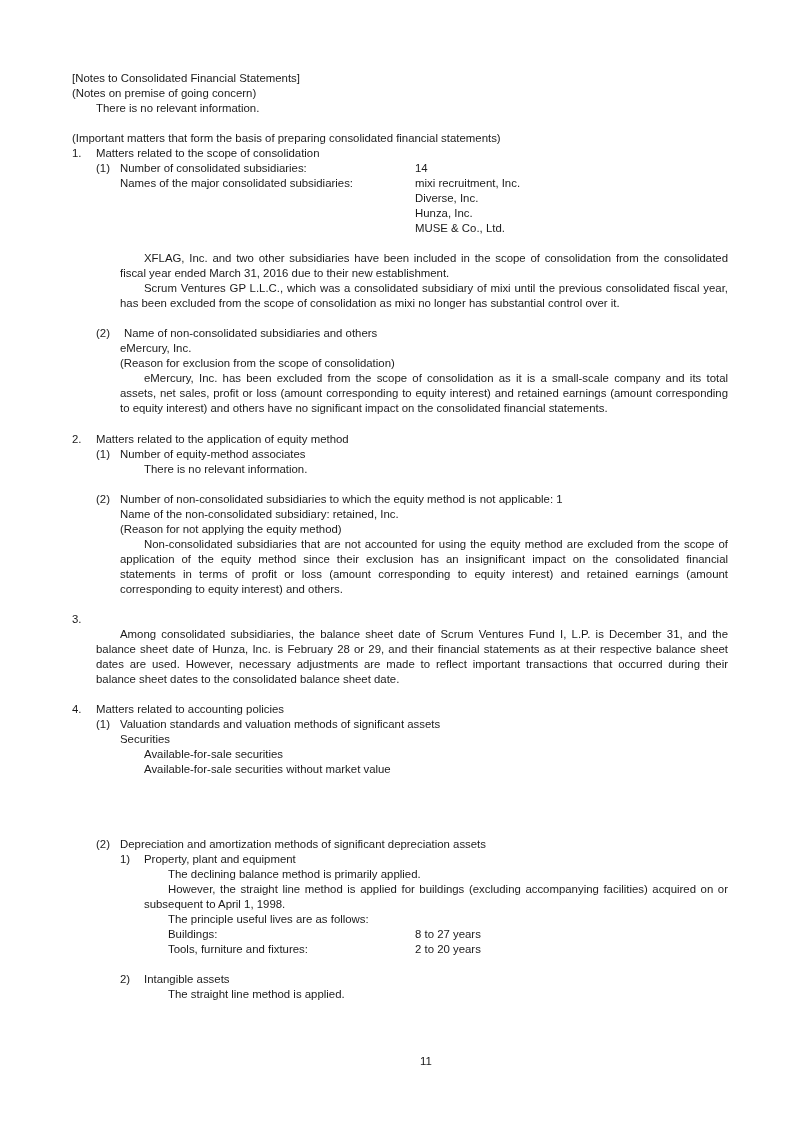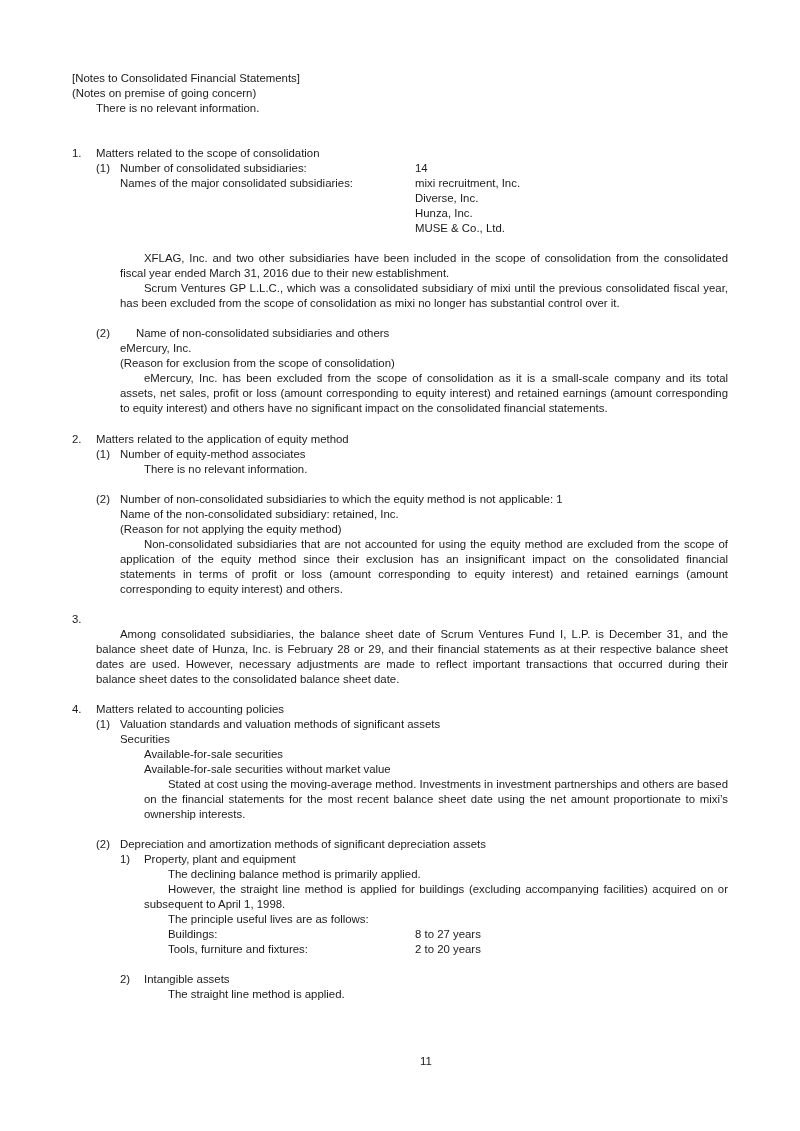--- a/index.html
+++ b/index.html
@@ -15,39 +15,40 @@
 </style>
 </head>
 <body>
 
 <div class="page">
 
   <div class="ln" style="left:72px;top:71px">[Notes to Consolidated Financial Statements]</div>
   <div class="ln" style="left:72px;top:86px">(Notes on premise of going concern)</div>
   <div class="ln" style="left:96px;top:101px">There is no relevant information.</div>
 
+  <div class="ln" style="left:72px;top:131px">(Important matters that form the basis of preparing consolidated financial statements)</div>
 
   <div class="ln" style="left:72px;top:146px">1.</div>
   <div class="ln" style="left:96px;top:146px">Matters related to the scope of consolidation</div>
 
   <div class="ln" style="left:96px;top:161px">(1)</div>
   <div class="ln" style="left:120px;top:161px">Number of consolidated subsidiaries:</div>
   <div class="ln" style="left:415px;top:161px">14</div>
 
   <div class="ln" style="left:120px;top:176px">Names of the major consolidated subsidiaries:</div>
   <div class="ln" style="left:415px;top:176px">mixi recruitment, Inc.</div>
   <div class="ln" style="left:415px;top:191px">Diverse, Inc.</div>
   <div class="ln" style="left:415px;top:206px">Hunza, Inc.</div>
   <div class="ln" style="left:415px;top:221px">MUSE &amp; Co., Ltd.</div>
 
   <div class="par" style="left:120px;top:251px;width:608px;text-indent:24px">XFLAG, Inc. and two other subsidiaries have been included in the scope of consolidation from the consolidated fiscal year ended March 31, 2016 due to their new establishment.</div>
   <div class="par" style="left:120px;top:281px;width:608px;text-indent:24px">Scrum Ventures GP L.L.C.,  which was a consolidated subsidiary of mixi until the previous consolidated fiscal year, has been excluded from the scope of consolidation as mixi no longer has substantial control over it.</div>
 
   <div class="ln" style="left:96px;top:326px">(2)</div>
-  <div class="ln" style="left:136px;top:326px">Name of non-consolidated subsidiaries and others</div>
+  <div class="ln" style="left:124px;top:326px">Name of non-consolidated subsidiaries and others</div>
   <div class="ln" style="left:120px;top:341px">eMercury, Inc.</div>
   <div class="ln" style="left:120px;top:356px">(Reason for exclusion from the scope of consolidation)</div>
   <div class="par" style="left:120px;top:371px;width:608px;text-indent:24px">eMercury, Inc. has been excluded from the scope of consolidation as it is a small-scale company and its total assets, net sales, profit or loss (amount corresponding to equity interest) and retained earnings (amount corresponding to equity interest) and others have no significant impact on the consolidated financial statements.</div>
 
   <div class="ln" style="left:72px;top:432px">2.</div>
   <div class="ln" style="left:96px;top:432px">Matters related to the application of equity method</div>
   <div class="ln" style="left:96px;top:447px">(1)</div>
   <div class="ln" style="left:120px;top:447px">Number of equity-method associates</div>
   <div class="ln" style="left:144px;top:462px">There is no relevant information.</div>
 
@@ -60,21 +61,20 @@
   <div class="ln" style="left:72px;top:612px">3.</div>
   <div class="par" style="left:96px;top:627px;width:632px;text-indent:24px">Among consolidated subsidiaries, the balance sheet date of Scrum Ventures Fund I, L.P. is December 31, and the balance sheet date of Hunza, Inc. is February 28 or 29, and their financial statements as at their respective balance sheet dates are used. However, necessary adjustments are made to reflect important transactions that occurred during their balance sheet dates to the consolidated balance sheet date.</div>
 
   <div class="ln" style="left:72px;top:702px">4.</div>
   <div class="ln" style="left:96px;top:702px">Matters related to accounting policies</div>
   <div class="ln" style="left:96px;top:717px">(1)</div>
   <div class="ln" style="left:120px;top:717px">Valuation standards and valuation methods of significant assets</div>
   <div class="ln" style="left:120px;top:732px">Securities</div>
   <div class="ln" style="left:144px;top:747px">Available-for-sale securities</div>
   <div class="ln" style="left:144px;top:762px">Available-for-sale securities without market value</div>
-  <div class="par" style="left:144px;top:777px;width:584px;text-indent:24px">Stated at cost using the moving-average method. Investments in investment partnerships and others are based on the financial statements for the most recent balance sheet date using the net amount proportionate to mixi’s ownership interests.</div>
 
   <div class="ln" style="left:96px;top:837px">(2)</div>
   <div class="ln" style="left:120px;top:837px">Depreciation and amortization methods of significant depreciation assets</div>
   <div class="ln" style="left:120px;top:852px">1)</div>
   <div class="ln" style="left:144px;top:852px">Property, plant and equipment</div>
   <div class="ln" style="left:168px;top:867px">The declining balance method is primarily applied.</div>
   <div class="par" style="left:144px;top:882px;width:584px;text-indent:24px">However, the straight line method is applied for buildings (excluding accompanying facilities) acquired on or subsequent to April 1, 1998.</div>
   <div class="ln" style="left:168px;top:912px">The principle useful lives are as follows:</div>
   <div class="ln" style="left:168px;top:927px">Buildings:</div>
   <div class="ln" style="left:415px;top:927px">8 to 27 years</div>

